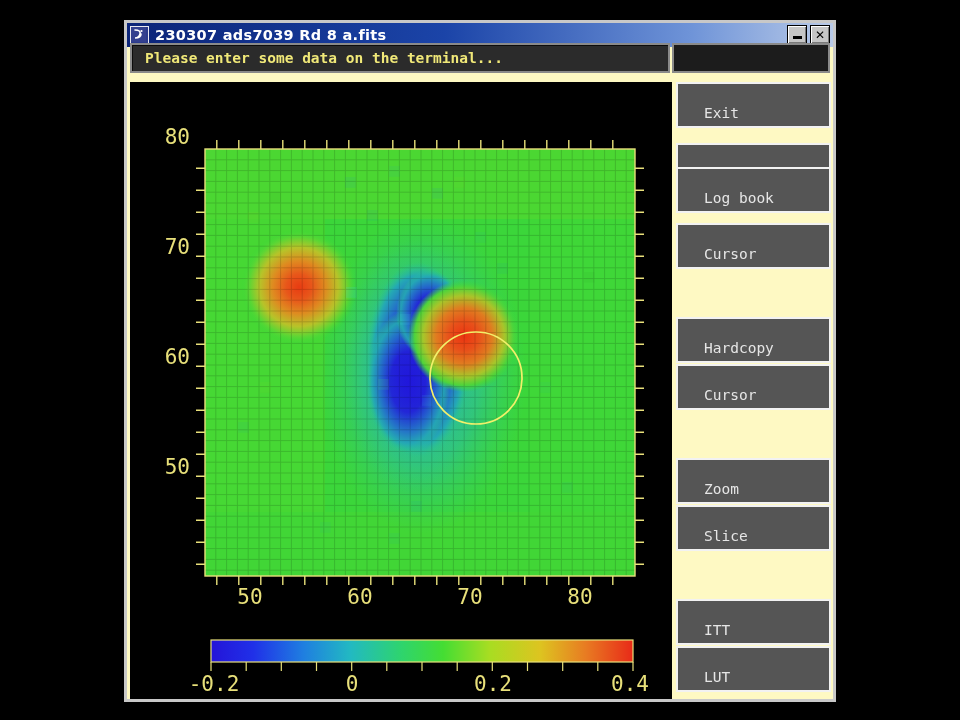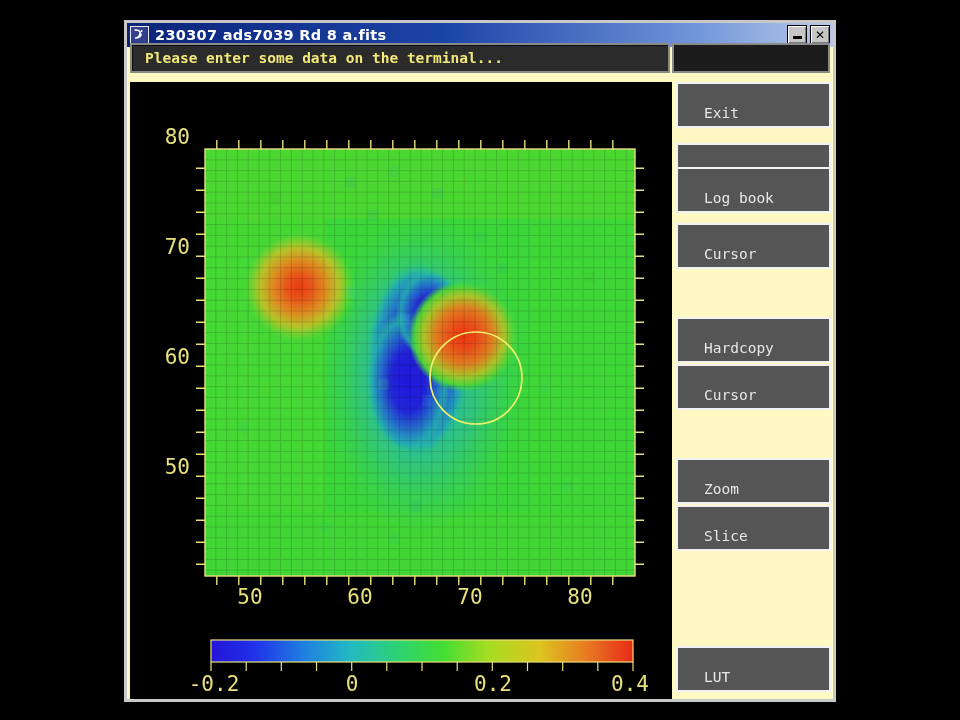--- a/index.html
+++ b/index.html
@@ -289,19 +289,22 @@
         </div>
       <div class="vbtn" style="top:282px">
         <span>Cursor</span>
         </div>
       <div class="vbtn" style="top:423px">
         <span>Slice</span>
         </div>
       <div class="vbtn" style="top:376px">
         <span>Zoom</span>
         </div>
+      <div class="vbtn" style="top:517px">
+        <span>ITT</span>
+        </div>
       <div class="vbtn" style="top:564px">
         <span>LUT</span>
         </div>
     </div>
 
   </div>
 </div>
 
 </body></html>

